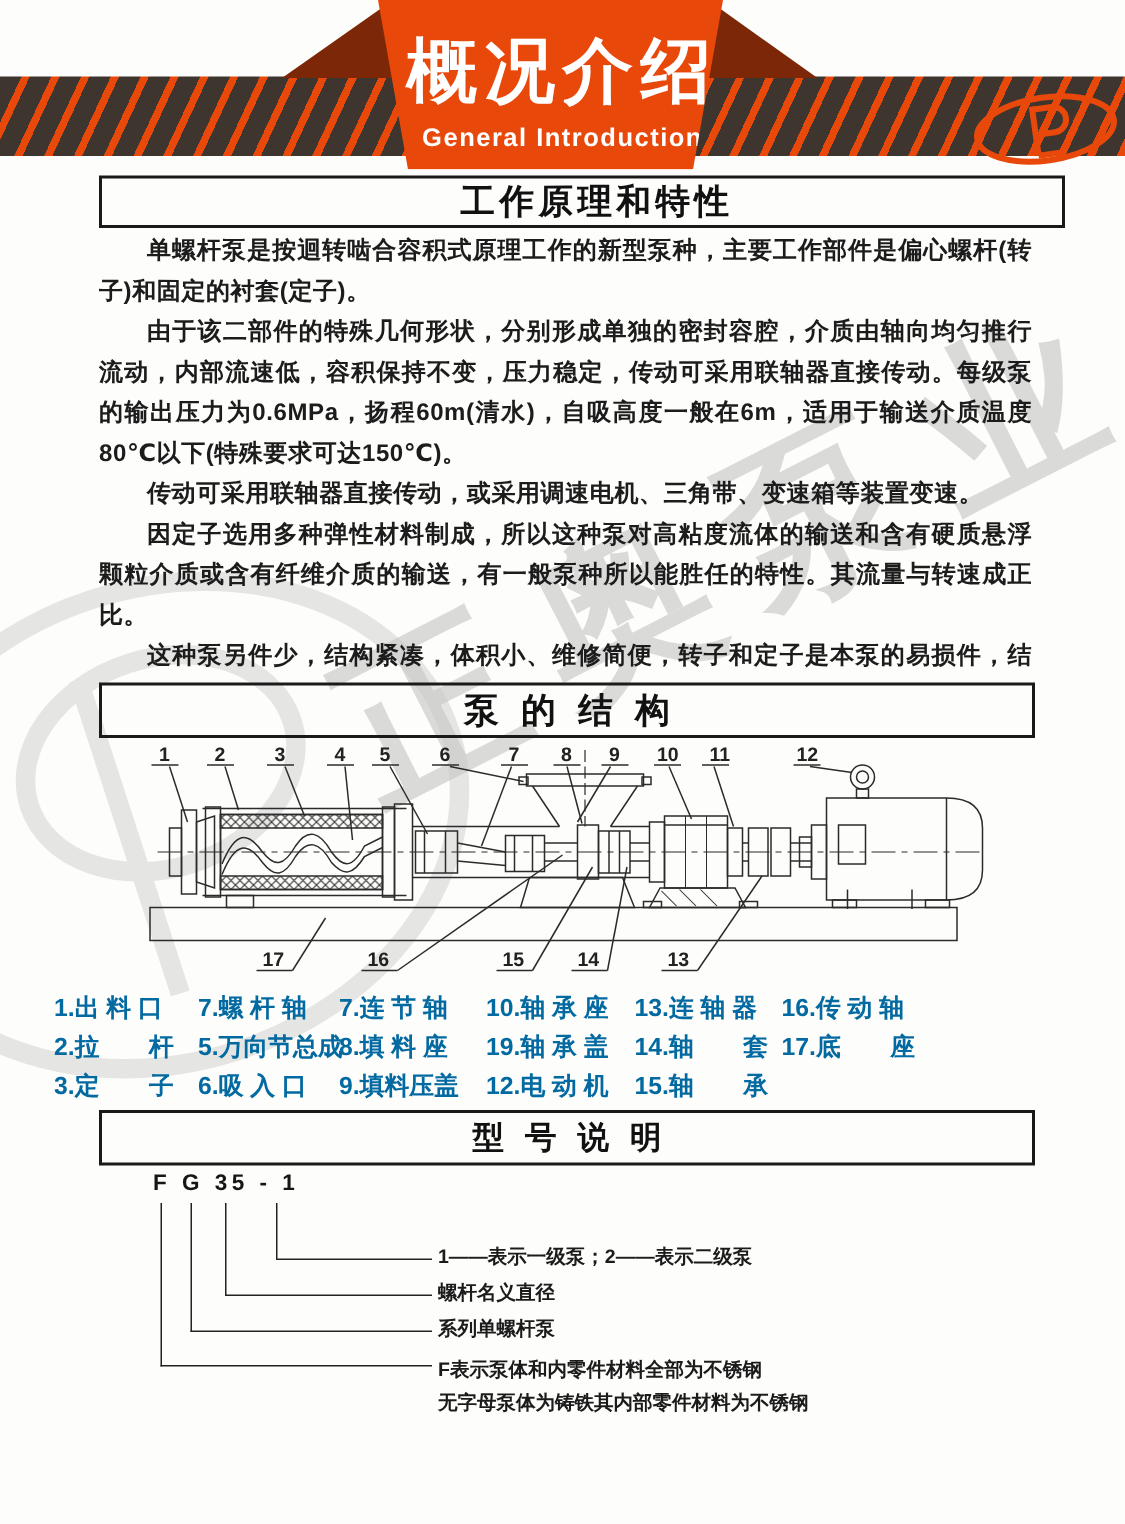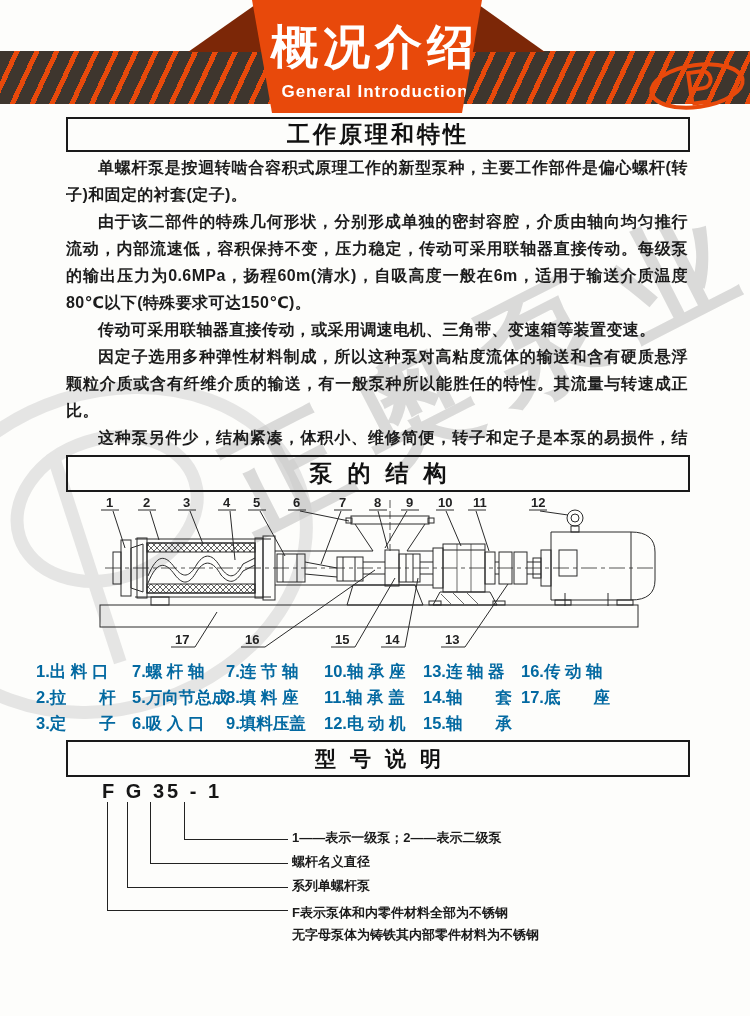--- a/index.html
+++ b/index.html
@@ -40,21 +40,21 @@
     font-size:118px;font-weight:900;letter-spacing:26px;
     color:rgba(150,150,150,.33);white-space:nowrap;z-index:0;
   }
   .wm-logo{position:absolute;left:-120px;top:330px;z-index:0;opacity:.45;}
   
   .secbox{
     position:absolute;left:66px;width:620px;border:2px solid #1a1a1a;
     text-align:center;background:transparent;z-index:1;
   }
   .secbox .t{font-weight:800;color:#111;}
-  .box1{top:117px;height:31px;}
+  .box1{top:117px;height:31px;padding-left:20px;}
   .box1 .t{font-size:23px;line-height:31px;letter-spacing:3px;}
   .box2{top:455px;height:33px;}
   .box2 .t{font-size:23px;line-height:33px;letter-spacing:15px;text-indent:15px;}
   .box3{top:740px;height:33px;}
   .box3 .t{font-size:21px;line-height:33px;letter-spacing:14px;text-indent:14px;}
   
   .paras{
     position:absolute;left:66px;top:154px;width:622px;height:300px;overflow:hidden;
     z-index:1;
   }
@@ -70,21 +70,21 @@
   .parts{
     position:absolute;left:36px;top:661px;width:690px;z-index:1;
     display:grid;grid-template-columns:96px 94px 98px 99px 98px 1fr;
     grid-auto-rows:26px;
     font-size:16.5px;font-weight:700;color:#0369a1;
   }
   .parts div{white-space:nowrap;}
   
   .model-code{
     position:absolute;left:102px;top:780px;z-index:1;
-    font-size:20px;font-weight:800;letter-spacing:3px;color:#161616;
+    font-size:15px;font-weight:800;letter-spacing:3px;color:#161616;
   }
   .conn{position:absolute;border-left:1.5px solid #222;border-bottom:1.5px solid #222;z-index:1;}
   .callout{
     position:absolute;left:292px;z-index:1;white-space:nowrap;
     font-size:13px;font-weight:700;color:#1b1b1b;
   }
 </style>
 </head>
 <body>
 
@@ -282,21 +282,21 @@
 <div class="parts">
   <div>1.出 料 口</div>
   <div>7.螺 杆 轴</div>
   <div>7.连 节 轴</div>
   <div>10.轴 承 座</div>
   <div>13.连 轴 器</div>
   <div>16.传 动 轴</div>
   <div>2.拉　　杆</div>
   <div>5.万向节总成</div>
   <div>8.填 料 座</div>
-  <div>11.轴 承 盖</div>
+  <div>19.轴 承 盖</div>
   <div>14.轴　　套</div>
   <div>17.底　　座</div>
   <div>3.定　　子</div>
   <div>6.吸 入 口</div>
   <div>9.填料压盖</div>
   <div>12.电 动 机</div>
   <div>15.轴　　承</div>
   <div></div>
 </div>
 

